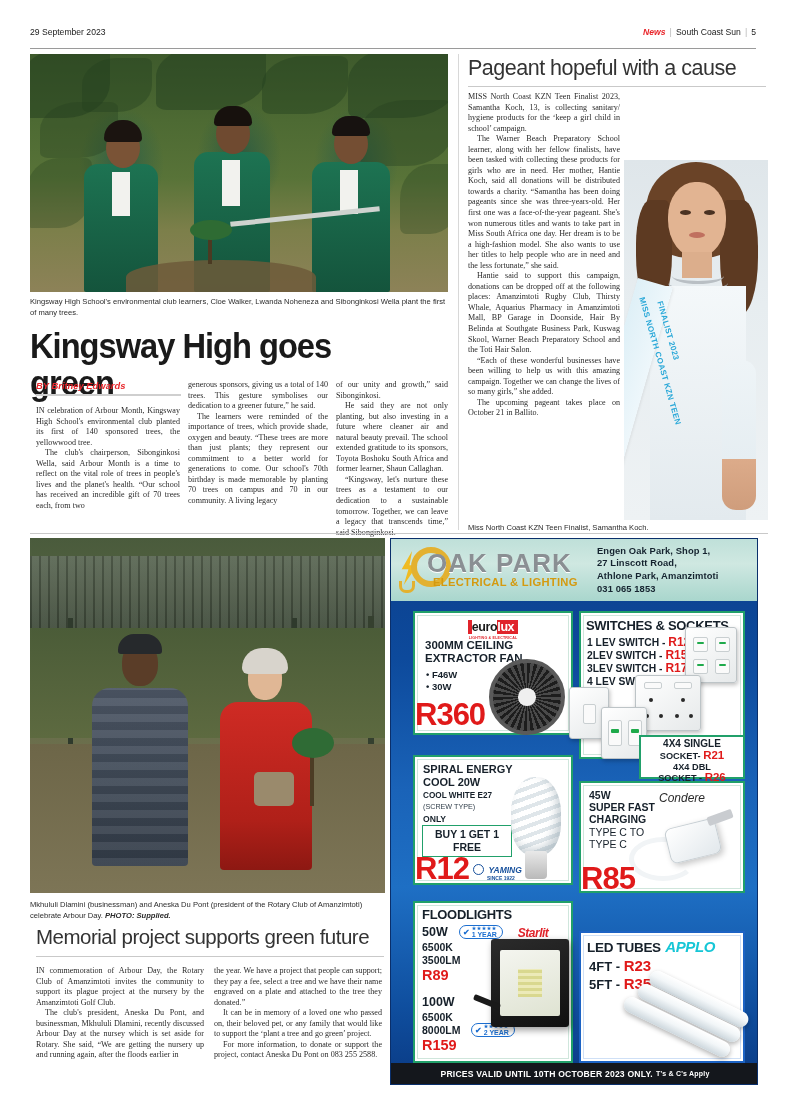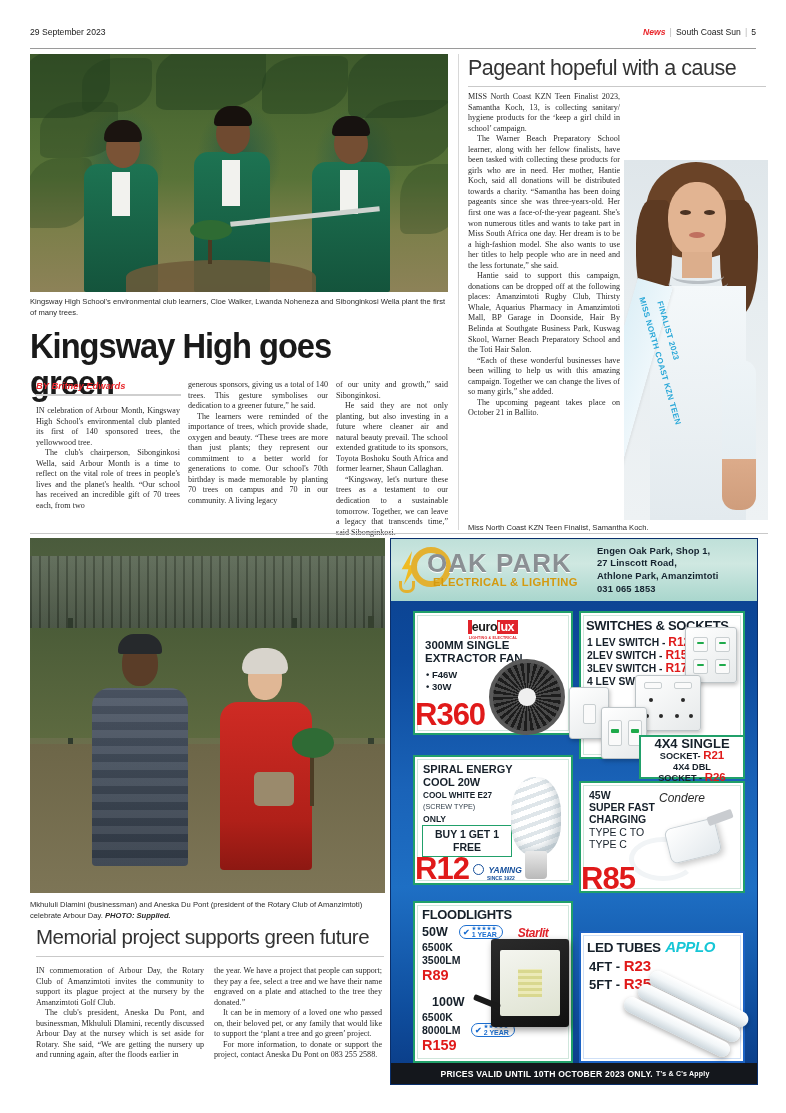--- a/index.html
+++ b/index.html
@@ -457,21 +457,21 @@
         <div>031 065 1853</div>
       </div>
     </div>
 
     <div class="ad-box" style="left:22px; top:72px; width:160px; height:124px;">
       <div class="ad-box-inner"></div>
       <div class="eurolux-wrap" style="position:absolute;left:0;top:4px;width:100%;">
         <span class="eurolux-badge"><span class="eurolux-e">euro</span><span>lux</span></span>
         <div style="font-size:3.6px;color:#e0242b;font-weight:bold;letter-spacing:.2px;margin-top:1px;">LIGHTING &amp; ELECTRICAL</div>
       </div>
-      <div class="ad-h" style="position:absolute;left:10px;top:26px;font-size:11.5px;line-height:13.5px;">300MM SINGLE</div>
+      <div class="ad-h" style="position:absolute;left:10px;top:26px;font-size:11.5px;line-height:13.5px;">300MM CEILING</div>
       <div class="ad-h" style="position:absolute;left:10px;top:39px;font-size:11.5px;line-height:13.5px;">EXTRACTOR FAN</div>
       <div class="ad-h" style="position:absolute;left:11px;top:56px;font-size:9.5px;">• F46W</div>
       <div class="ad-h" style="position:absolute;left:11px;top:68px;font-size:9.5px;">• 30W</div>
       <div class="fan" style="left:74px;top:46px;width:76px;height:76px;"></div>
     </div>
     <div class="price-big" style="left:24px; top:158px;">R360</div>
 
     <div class="ad-box" style="left:188px; top:72px; width:166px; height:148px;">
       <div class="ad-box-inner"></div>
       <div class="ad-h" style="position:absolute;left:5px;top:5px;font-size:13px;letter-spacing:-.3px;">SWITCHES &amp; SOCKETS</div>
@@ -510,21 +510,21 @@
         <div class="sw-rocker" style="left:13px;top:16px;width:13px;height:20px;"></div>
       </div>
 
       <div class="sw-plate" style="left:20px;top:94px;width:46px;height:52px;">
         <div class="sw-rocker on" style="left:6px;top:12px;width:14px;height:26px;"></div>
         <div class="sw-rocker on" style="left:26px;top:12px;width:14px;height:26px;"></div>
       </div>
     </div>
 
     <div style="position:absolute;left:248px;top:196px;width:106px;height:44px;background:#fff;border:2px solid #21a06a;text-align:center;padding-top:2px;">
-      <div style="font-size:13px;font-weight:bold;color:#16202a;line-height:10.5px;">4X4 SINGLE</div>
+      <div style="font-size:10px;font-weight:bold;color:#16202a;line-height:10.5px;">4X4 SINGLE</div>
       <div style="font-size:9.2px;font-weight:bold;color:#16202a;line-height:11px;">
         <span>SOCKET- </span><span class="price-red" style="font-size:11.5px">R21</span>
       </div>
       <div style="font-size:9.2px;font-weight:bold;color:#16202a;line-height:10.5px;">4X4 DBL</div>
       <div style="font-size:9.2px;font-weight:bold;color:#16202a;line-height:11px;">
         <span>SOCKET - </span><span class="price-red" style="font-size:11.5px">R26</span>
       </div>
     </div>
 
     <div class="ad-box" style="left:22px; top:216px; width:160px; height:130px;">
@@ -575,21 +575,21 @@
 
       <div class="ad-h" style="position:absolute;left:7px;top:22px;font-size:12.5px;">50W</div>
       <span class="badge-year" style="position:absolute;left:44px;top:22px;">
         <span class="chk">✔</span>
         <span><span class="badge-stars">★★★★★</span><span>1 YEAR</span></span>
       </span>
       <div class="ad-h" style="position:absolute;left:7px;top:38px;font-size:10.5px;">6500K</div>
       <div class="ad-h" style="position:absolute;left:7px;top:51px;font-size:10.5px;">3500LM</div>
       <div class="price-red" style="position:absolute;left:7px;top:64px;font-size:14.5px;">R89</div>
 
-      <div class="ad-h" style="position:absolute;left:17px;top:92px;font-size:12.5px;">100W</div>
+      <div class="ad-h" style="position:absolute;left:7px;top:92px;font-size:12.5px;">100W</div>
       <div class="ad-h" style="position:absolute;left:7px;top:108px;font-size:10.5px;">6500K</div>
       <div class="ad-h" style="position:absolute;left:7px;top:121px;font-size:10.5px;">8000LM</div>
       <span class="badge-year" style="position:absolute;left:56px;top:120px;">
         <span class="chk">✔</span>
         <span><span class="badge-stars">★★★★★</span><span>2 YEAR</span></span>
       </span>
       <div class="price-red" style="position:absolute;left:7px;top:134px;font-size:14.5px;">R159</div>
 
       <div class="flood" style="left:76px;top:36px;width:78px;height:88px;">
         <div class="flood-lens">

